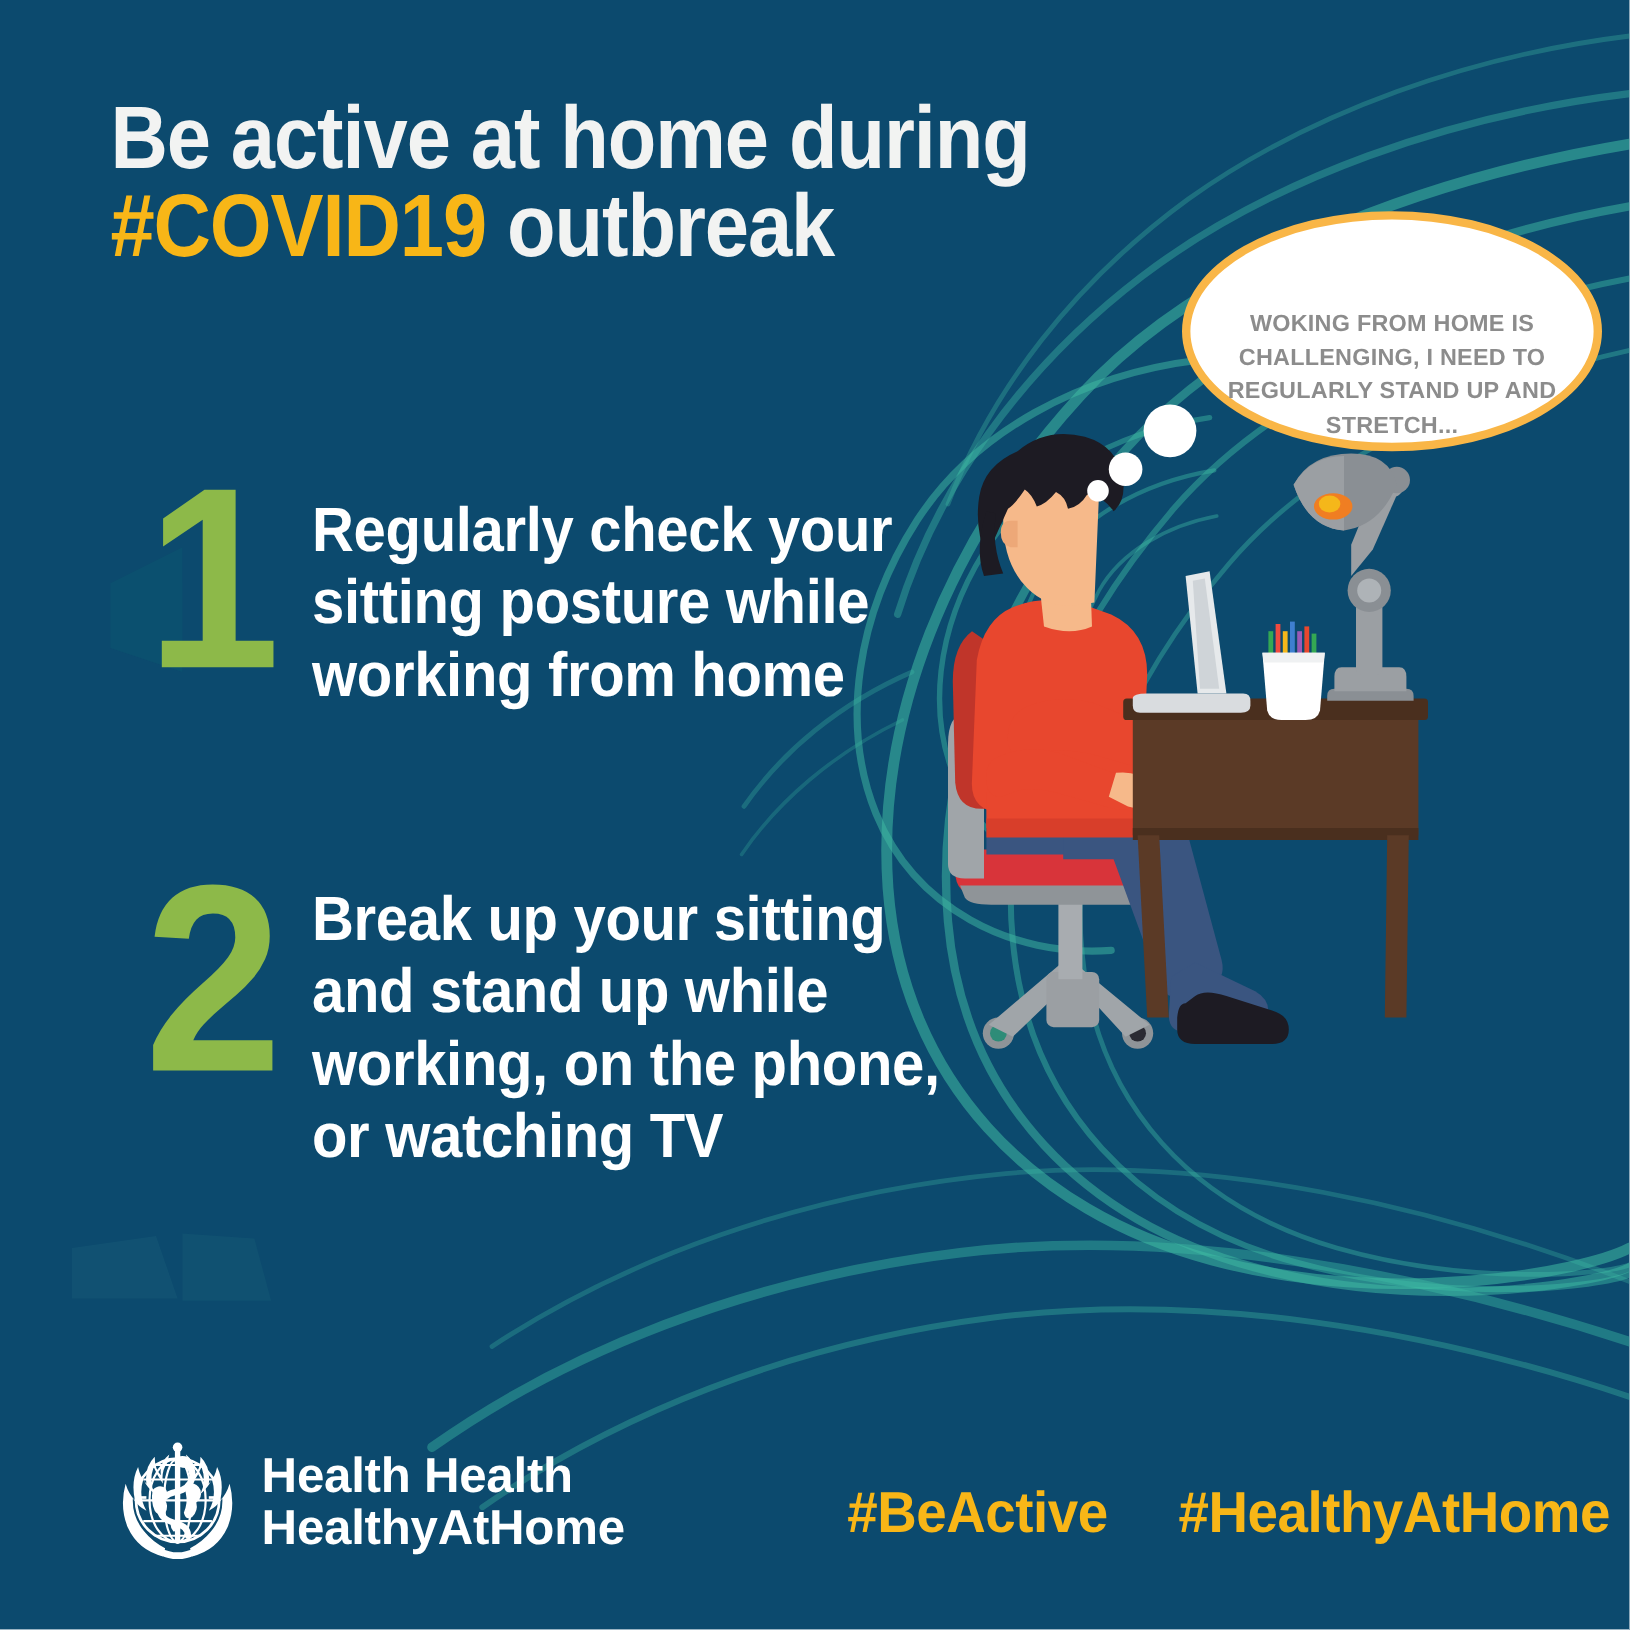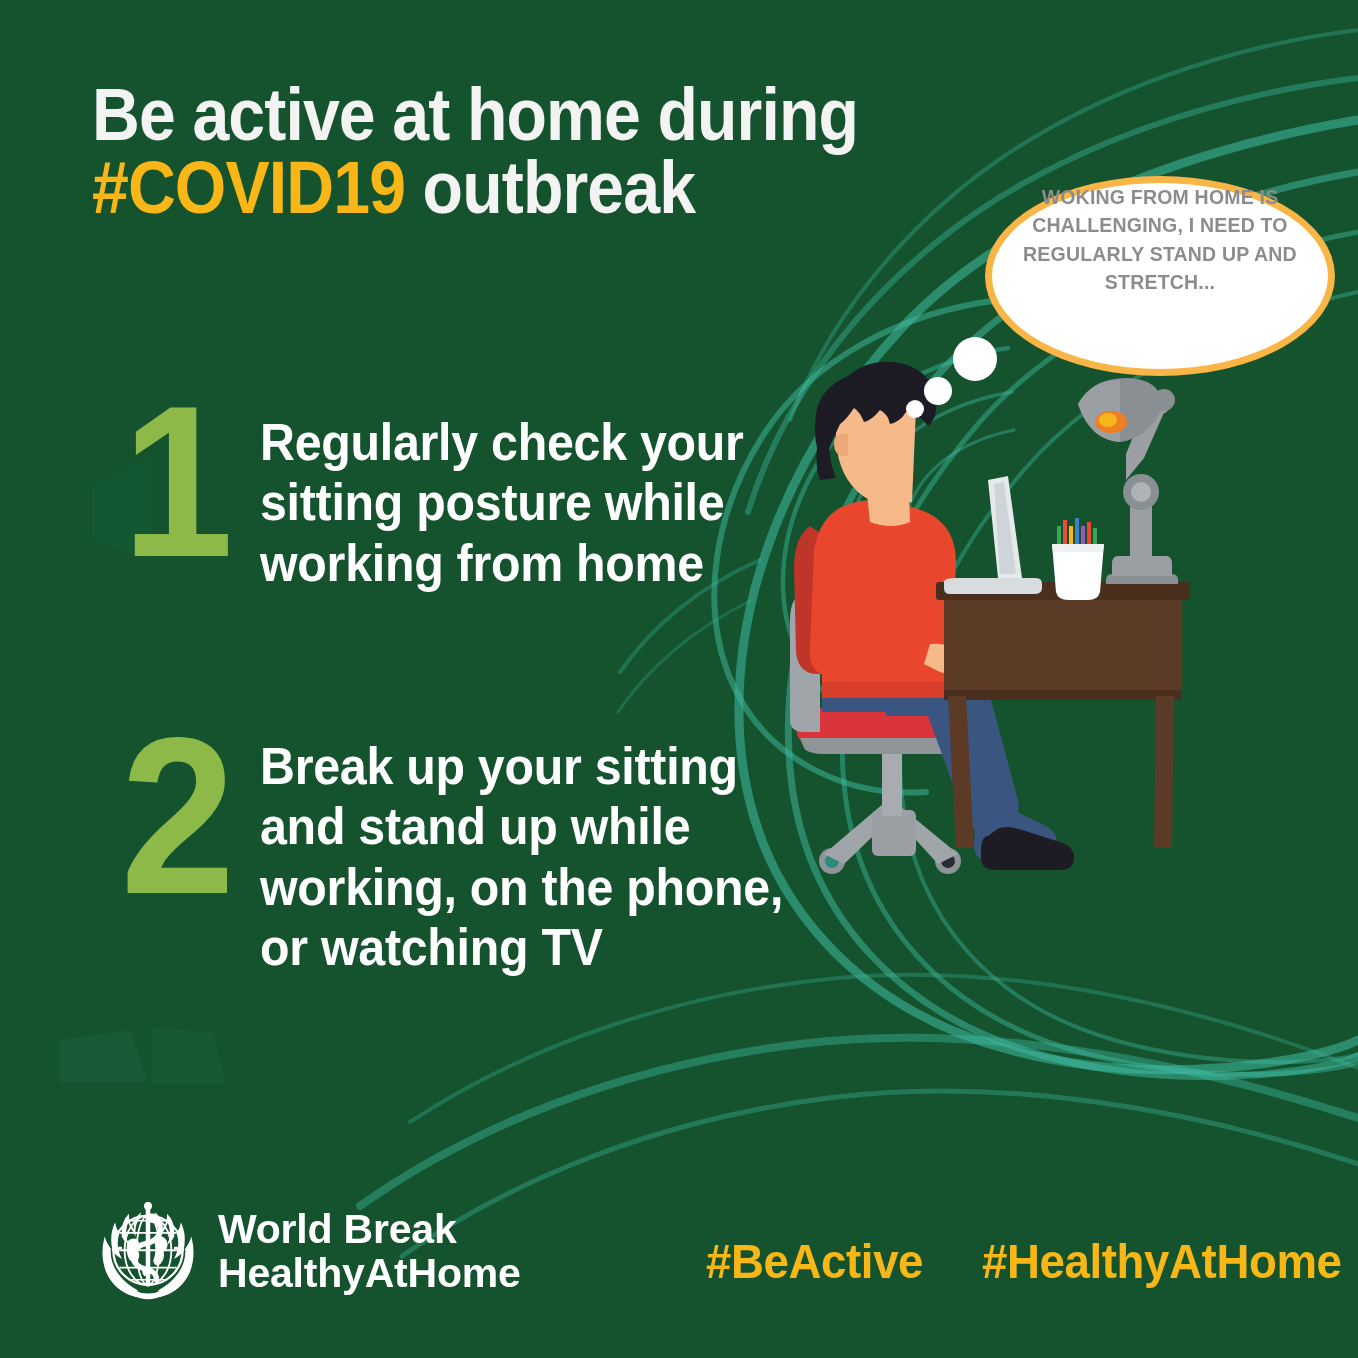--- a/index.html
+++ b/index.html
@@ -3,21 +3,21 @@
 <meta charset="utf-8">
 <title>WHO Be Active At Home Infographic</title>
 <style>
   html,body{margin:0;padding:0;background:#ffffff;}
   *{box-sizing:border-box;}
 
   #poster{
     position:relative;
     width:1358px;height:1358px;
     overflow:hidden;
-    background:#14532d;
+    background:#0c4a6e;
     font-family:"Liberation Sans", sans-serif;
     -webkit-font-smoothing:antialiased;
   }
 
   
   #bg-art{position:absolute;inset:0;width:1358px;height:1358px;}
 
   
   #headline{
     position:absolute;left:92px;top:78px;width:900px;
@@ -70,21 +70,21 @@
   .body-text .ln{display:block;white-space:nowrap;}
 
   
   #thought-bubble{
     position:absolute;z-index:25;
     left:985px;top:176px;
     width:350px;height:200px;
     border-radius:50%;
     background:#FFFFFF;
     border:7px solid #F9B647;
-    display:flex;align-items:flex-start;justify-content:center;
+    display:flex;align-items:flex-end;justify-content:center;
     text-align:center;
   }
   #bubble-text{
     font-family:"Liberation Sans",sans-serif;
     font-weight:700;
     font-size:19.5px;
     line-height:1.45;
     letter-spacing:0.2px;
     color:#8C8C8C;
     width:300px;
@@ -367,21 +367,21 @@
 
         <circle cx="60" cy="7" r="4.6"></circle>
 
         <path d="M60 20 Q76 24 74 36 Q72 47 58 50 Q44 53 43 64 Q42 76 58 80
                  Q70 83 70 92" fill="none" stroke="#FFFFFF" stroke-width="6" stroke-linecap="round"></path>
 
         <path d="M60 16 Q70 14 73 20 Q75 26 68 27 Q61 27 58 22 Z"></path>
       </g>
     </svg>
     <div id="who-wordmark">
-      <span>World Break</span>
+      <span>Health Health</span>
       <span>HealthyAtHome</span>
     </div>
   </div>
 
   <div class="hashtag" id="hashtag-beactive">#BeActive</div>
   <div class="hashtag" id="hashtag-healthyathome">#HealthyAtHome</div>
 
 </div>
 
 </body></html>

